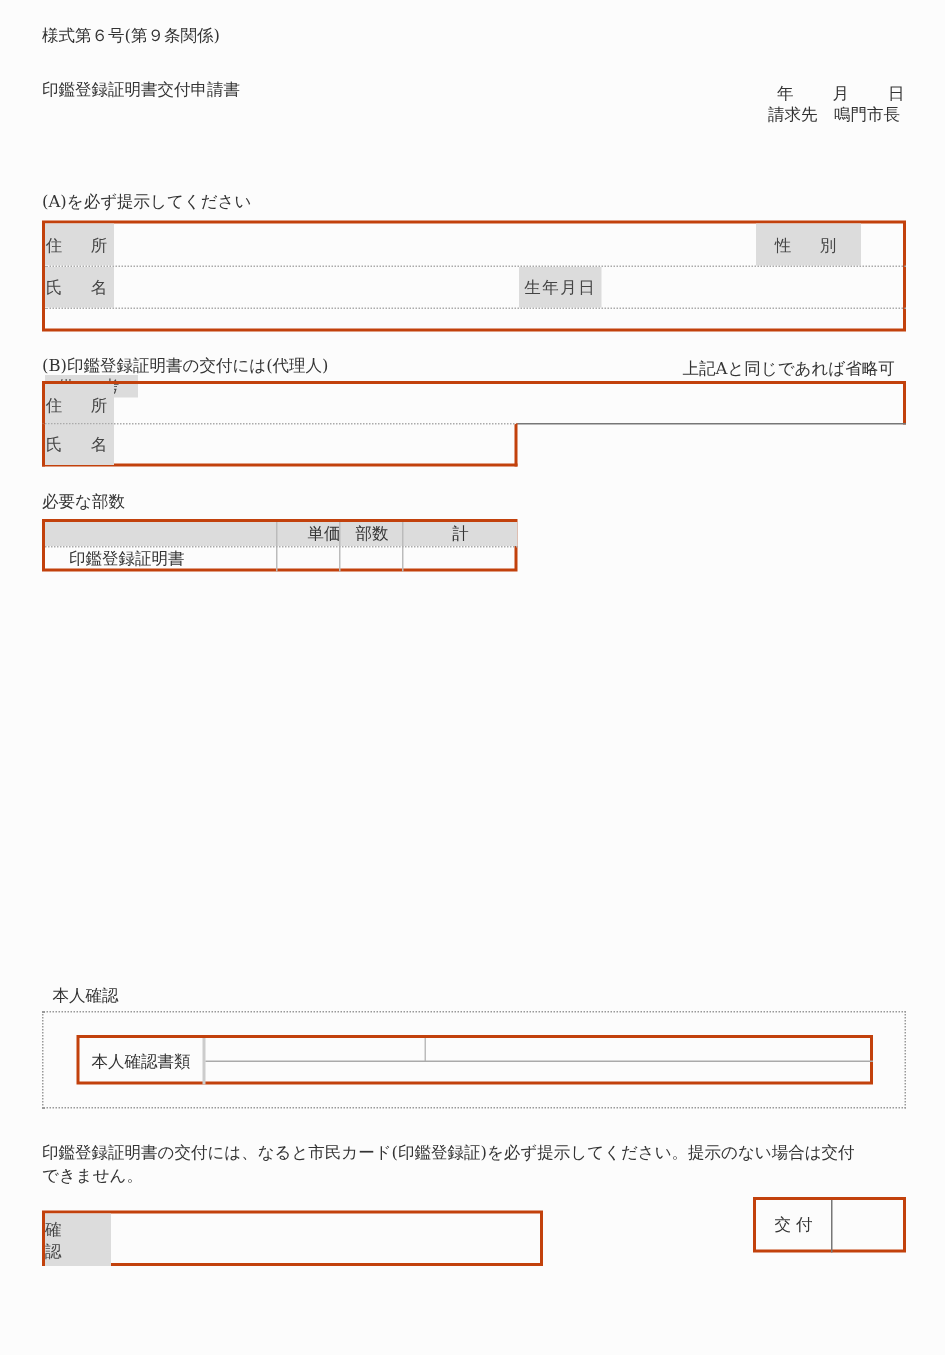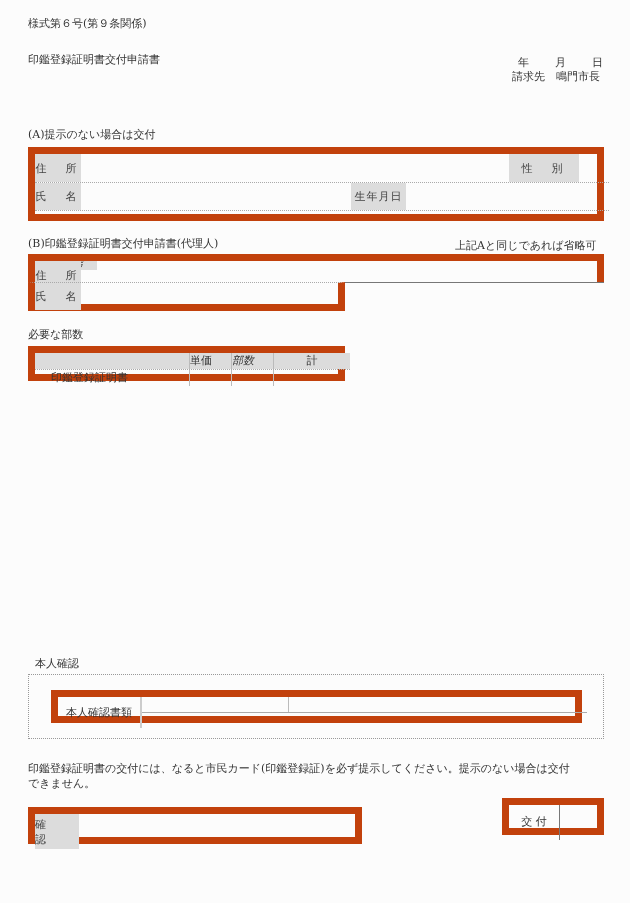--- a/index.html
+++ b/index.html
@@ -6,70 +6,70 @@
   body {
     width:630px; height:903px; position:relative; overflow:hidden;
     background:#fcfcfc; color:#333;
     font-family:"DejaVu Serif","Liberation Serif",serif;
     font-size:11px;
   }
   .abs { position:absolute; }
   .txt { white-space:nowrap; line-height:14px; }
   .box { position:absolute; box-sizing:border-box; }
   .lbl { position:absolute; box-sizing:border-box; background:#dcdcdc; display:flex; align-items:center; justify-content:center; letter-spacing:4px; font-size:11px; color:#444; }
-  .frame { border:7px solid #c2410c; }
+  .frame { border:2px solid #c2410c; }
   .dline { position:absolute; height:0; border-top:1px dotted #aaa; }
   .vline { position:absolute; width:0; border-left:1px solid #bbb; }
   .field { position:absolute; box-sizing:border-box; background:transparent; }
 </style>
 </head>
 <body>
 
 <div class="abs txt" style="left:28px;top:17px;">様式第６号(第９条関係)</div>
 <div class="abs txt" style="left:28px;top:53px;">印鑑登録証明書交付申請書</div>
 <div class="abs txt" style="left:518px;top:56px;">年</div>
 <div class="abs txt" style="left:555px;top:56px;">月</div>
 <div class="abs txt" style="left:592px;top:56px;">日</div>
 <div class="abs txt" style="left:512px;top:70px;">請求先　鳴門市長</div>
 
-<div class="abs txt" style="left:28px;top:128px;">(A)提示のない場合は交付</div>
+<div class="abs txt" style="left:28px;top:128px;">(A)を必ず提示してください</div>
 <div class="box frame" style="left:28px;top:147px;width:576px;height:74px;">
   <div class="lbl" style="left:0;top:0;width:46px;height:28px;">住　所</div>
   <div class="field" style="left:46px;top:0;width:428px;height:28px;"></div>
   <div class="lbl" style="left:474px;top:0;width:70px;height:28px;">性　別</div>
   <div class="field" style="left:524px;top:0;width:50px;height:28px;"></div>
   <div class="dline" style="left:0;top:28px;width:574px;"></div>
 
   <div class="lbl" style="left:0;top:29px;width:46px;height:27px;">氏　名</div>
   <div class="field" style="left:46px;top:29px;width:270px;height:27px;"></div>
   <div class="lbl" style="left:316px;top:29px;width:55px;height:27px;letter-spacing:1px;">生年月日</div>
   <div class="field" style="left:371px;top:29px;width:203px;height:27px;"></div>
   <div class="dline" style="left:0;top:56px;width:574px;"></div>
 
   <div class="lbl" style="left:0;top:57px;width:62px;height:15px;margin-top:44px;">備　考</div>
   <div class="field" style="left:46px;top:57px;width:528px;height:15px;"></div>
 </div>
 
-<div class="abs txt" style="left:28px;top:237px;">(B)印鑑登録証明書交付申請書(代理人)</div>
+<div class="abs txt" style="left:28px;top:237px;">(B)印鑑登録証明書の交付には(代理人)</div>
 <div class="abs txt" style="left:455px;top:239px;">上記Aと同じであれば省略可</div>
 <div class="box frame" style="left:28px;top:254px;width:576px;height:29px;border-bottom:none;">
   <div class="lbl" style="left:0;top:0;width:46px;height:28px;">住　所</div>
   <div class="field" style="left:46px;top:0;width:528px;height:28px;"></div>
 </div>
 <div class="abs" style="left:344px;top:282px;width:260px;border-top:1px solid #777;"></div>
 <div class="box frame" style="left:28px;top:282px;width:317px;height:29px;border-top:1px dotted #aaa;">
   <div class="lbl" style="left:0;top:0;width:46px;height:27px;">氏　名</div>
   <div class="field" style="left:46px;top:0;width:269px;height:27px;"></div>
 </div>
 
 <div class="abs txt" style="left:28px;top:328px;">必要な部数</div>
 <div class="box frame" style="left:28px;top:346px;width:317px;height:35px;">
   <div class="box" style="left:0;top:0;width:315px;height:16px;background:#dcdcdc;"></div>
-  <div class="abs txt" style="left:155px;top:1px;width:42px;text-align:left;">単価</div>
-  <div class="abs txt" style="left:197px;top:1px;width:42px;font-style:italic;">部数</div>
+  <div class="abs txt" style="left:155px;top:1px;width:42px;text-align:right;">単価</div>
+  <div class="abs txt" style="left:197px;top:1px;width:42px;text-align:center;">部数</div>
   <div class="abs txt" style="left:239px;top:1px;width:76px;text-align:center;">計</div>
   <div class="vline" style="left:154px;top:0;height:33px;"></div>
   <div class="vline" style="left:196px;top:0;height:33px;"></div>
   <div class="vline" style="left:238px;top:0;height:33px;"></div>
   <div class="dline" style="left:0;top:16px;width:315px;"></div>
   <div class="abs txt" style="left:16px;top:18px;">印鑑登録証明書</div>
   <div class="field" style="left:155px;top:17px;width:41px;height:16px;"></div>
   <div class="field" style="left:197px;top:17px;width:41px;height:16px;"></div>
   <div class="field" style="left:239px;top:17px;width:76px;height:16px;"></div>
 </div>

